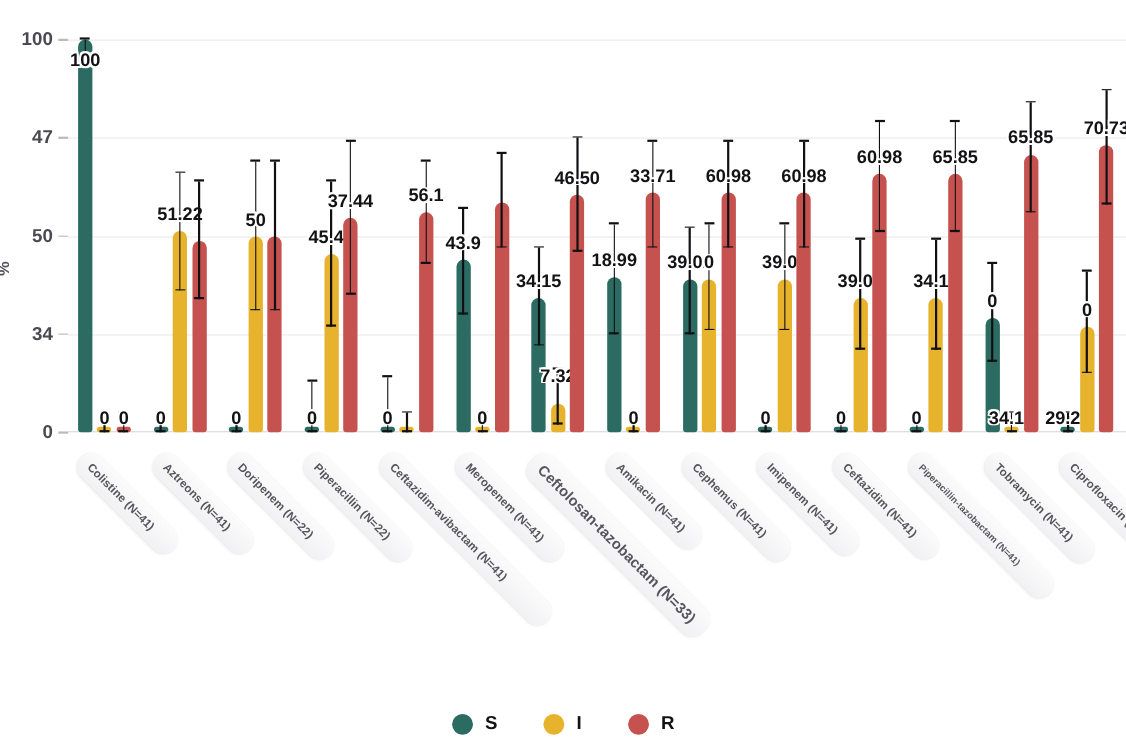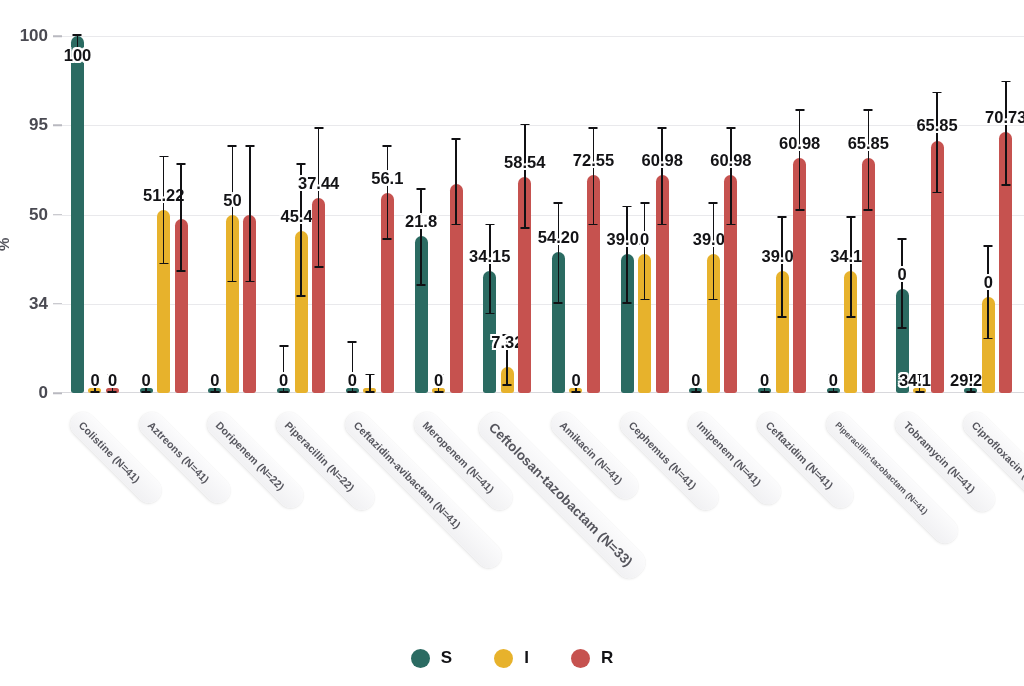--- a/index.html
+++ b/index.html
@@ -124,21 +124,21 @@
 
   <div class="yaxis-area">
     <div class="ylabel">%</div>
     <div id="yticks">
         <div class="ytick-label" style="top: 357px; right: 14px;">0</div>
         <div class="ytick-dash" style="top: 357px; right: 0px;"></div>
         <div class="ytick-label" style="top: 267.75px; right: 14px;">34</div>
         <div class="ytick-dash" style="top: 267.75px; right: 0px;"></div>
         <div class="ytick-label" style="top: 178.5px; right: 14px;">50</div>
         <div class="ytick-dash" style="top: 178.5px; right: 0px;"></div>
-        <div class="ytick-label" style="top: 89.25px; right: 14px;">95</div>
+        <div class="ytick-label" style="top: 89.25px; right: 14px;">47</div>
         <div class="ytick-dash" style="top: 89.25px; right: 0px;"></div>
         <div class="ytick-label" style="top: 0px; right: 14px;">100</div>
         <div class="ytick-dash" style="top: 0px; right: 0px;"></div>
       </div>
   </div>
 
   <div class="plot">
     <div id="gridlines">
         <div class="gridline" style="top: 267.75px;"></div>
         <div class="gridline" style="top: 178.5px;"></div>
@@ -216,21 +216,21 @@
         <div class="errcap" style="left: 307.84px; bottom: 0px;"></div>
         <div class="bar r" style="left: 318.84px; height: 200.277px;"></div>
         <div class="errbar" style="left: 324.54px; bottom: 153.51px; height: 92.82px;"></div>
         <div class="errcap" style="left: 325.34px; bottom: 246.33px;"></div>
         <div class="errcap" style="left: 325.34px; bottom: 153.51px;"></div>
         <div class="vallabel" style="left: 325.34px; top: 132.723px;">56.1</div>
         <div class="bar s" style="left: 352.554px; height: 156.723px;"></div>
         <div class="errbar" style="left: 358.254px; bottom: 107.1px; height: 96.39px;"></div>
         <div class="errcap" style="left: 359.054px; bottom: 203.49px;"></div>
         <div class="errcap" style="left: 359.054px; bottom: 107.1px;"></div>
-        <div class="vallabel" style="left: 359.054px; top: 176.277px;">21.8</div>
+        <div class="vallabel" style="left: 359.054px; top: 176.277px;">43.9</div>
         <div class="bar i zero" style="left: 370.054px;"></div>
         <div class="errbar" style="left: 375.754px; bottom: 0px; height: 17.85px;"></div>
         <div class="errcap" style="left: 376.554px; bottom: 17.85px;"></div>
         <div class="errcap" style="left: 376.554px; bottom: 0px;"></div>
         <div class="vallabel" style="left: 376.554px; top: 335px;">0</div>
         <div class="bar r" style="left: 387.554px; height: 208.988px;"></div>
         <div class="errbar" style="left: 393.254px; bottom: 167.79px; height: 85.68px;"></div>
         <div class="errcap" style="left: 394.054px; bottom: 253.47px;"></div>
         <div class="errcap" style="left: 394.054px; bottom: 167.79px;"></div>
         <div class="bar s" style="left: 421.269px; height: 121.915px;"></div>
@@ -240,36 +240,36 @@
         <div class="vallabel" style="left: 427.769px; top: 211.084px;">34.15</div>
         <div class="bar i" style="left: 438.769px; height: 26.1324px;"></div>
         <div class="errbar" style="left: 444.469px; bottom: 7.14px; height: 49.98px;"></div>
         <div class="errcap" style="left: 445.269px; bottom: 57.12px;"></div>
         <div class="errcap" style="left: 445.269px; bottom: 7.14px;"></div>
         <div class="vallabel" style="left: 445.269px; top: 297px;">7.32</div>
         <div class="bar r" style="left: 456.269px; height: 216.378px;"></div>
         <div class="errbar" style="left: 461.969px; bottom: 164.22px; height: 103.53px;"></div>
         <div class="errcap" style="left: 462.769px; bottom: 267.75px;"></div>
         <div class="errcap" style="left: 462.769px; bottom: 164.22px;"></div>
-        <div class="vallabel" style="left: 462.769px; top: 116.622px;">58.54</div>
+        <div class="vallabel" style="left: 462.769px; top: 116.622px;">46.50</div>
         <div class="bar s" style="left: 489.983px; height: 140.622px;"></div>
         <div class="errbar" style="left: 495.683px; bottom: 89.25px; height: 99.96px;"></div>
         <div class="errcap" style="left: 496.483px; bottom: 189.21px;"></div>
         <div class="errcap" style="left: 496.483px; bottom: 89.25px;"></div>
-        <div class="vallabel" style="left: 496.483px; top: 192.378px;">54.20</div>
+        <div class="vallabel" style="left: 496.483px; top: 192.378px;">18.99</div>
         <div class="bar i zero" style="left: 507.483px;"></div>
         <div class="errbar" style="left: 513.183px; bottom: 0px; height: 17.85px;"></div>
         <div class="errcap" style="left: 513.983px; bottom: 17.85px;"></div>
         <div class="errcap" style="left: 513.983px; bottom: 0px;"></div>
         <div class="vallabel" style="left: 513.983px; top: 335px;">0</div>
         <div class="bar r" style="left: 524.983px; height: 217.699px;"></div>
         <div class="errbar" style="left: 530.683px; bottom: 167.79px; height: 96.39px;"></div>
         <div class="errcap" style="left: 531.483px; bottom: 264.18px;"></div>
         <div class="errcap" style="left: 531.483px; bottom: 167.79px;"></div>
-        <div class="vallabel" style="left: 531.483px; top: 115.301px;">72.55</div>
+        <div class="vallabel" style="left: 531.483px; top: 115.301px;">33.71</div>
         <div class="bar s" style="left: 558.697px; height: 139.301px;"></div>
         <div class="errbar" style="left: 564.397px; bottom: 89.25px; height: 96.39px;"></div>
         <div class="errcap" style="left: 565.197px; bottom: 185.64px;"></div>
         <div class="errcap" style="left: 565.197px; bottom: 89.25px;"></div>
         <div class="vallabel" style="left: 565.197px; top: 193.699px;">39.02</div>
         <div class="bar i" style="left: 576.197px; height: 139.301px;"></div>
         <div class="errbar" style="left: 581.897px; bottom: 92.82px; height: 96.39px;"></div>
         <div class="errcap" style="left: 582.697px; bottom: 189.21px;"></div>
         <div class="errcap" style="left: 582.697px; bottom: 92.82px;"></div>
         <div class="vallabel" style="left: 582.697px; top: 193.699px;">0</div>

